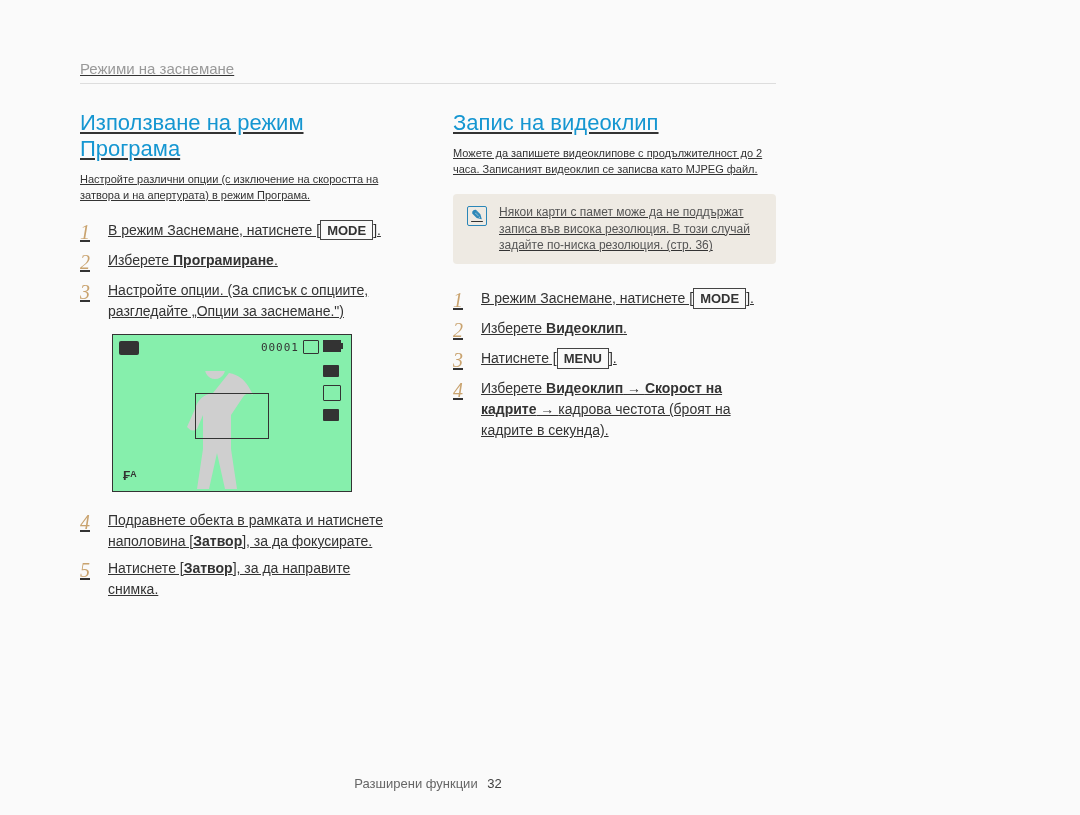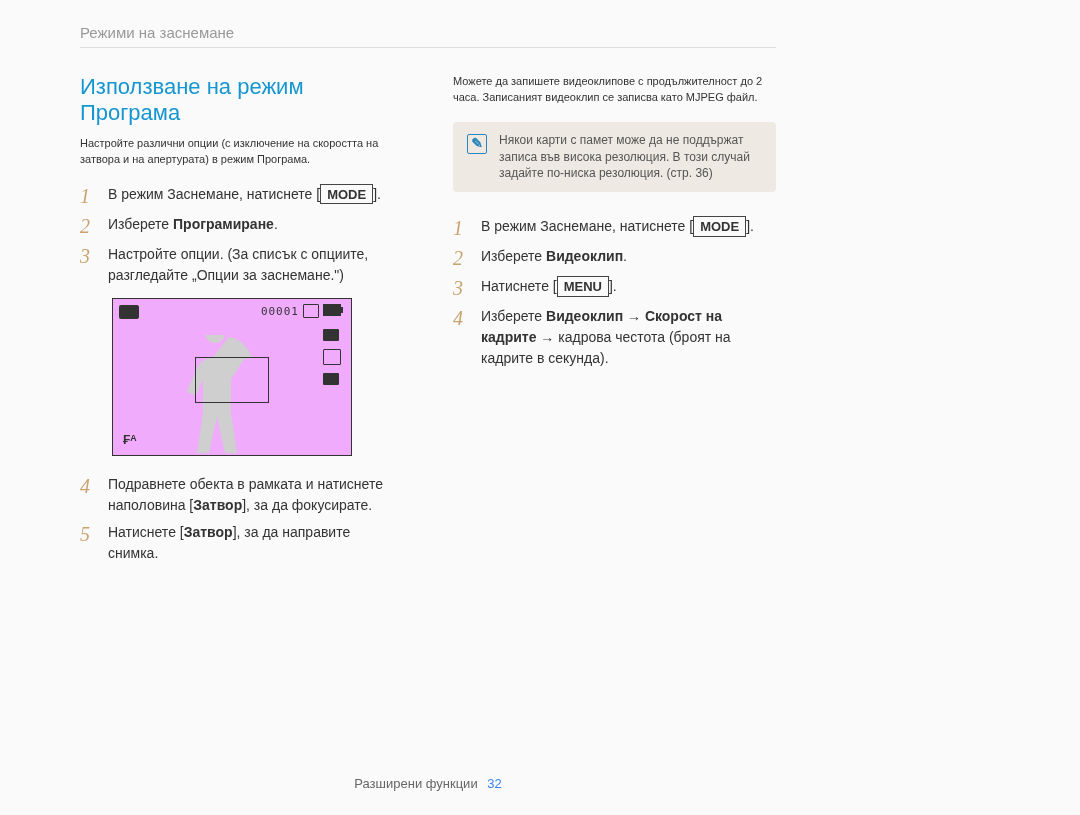--- a/index.html
+++ b/index.html
@@ -8,22 +8,23 @@
     width: 1080px;
     height: 815px;
     background: #fafafa;
     font-family: Arial, Helvetica, sans-serif;
     color: #333;
   }
   .page {
     width: 856px;
     height: 815px;
     box-sizing: border-box;
-    padding: 24px 80px 30px 80px;
+    padding: 60px 80px 30px 80px;
     position: relative;
+    text-decoration: underline;
   }
   .section-header {
     color: #999;
     font-size: 15px;
     border-bottom: 1px solid #ddd;
     padding-bottom: 6px;
     margin-bottom: 26px;
   }
   .columns {
     display: flex;
@@ -121,21 +122,21 @@
     border-radius: 2px;
   }
   
   .preview {
     width: 240px;
     height: 158px;
     border: 1.5px solid #333;
     margin: 12px 0 18px 32px;
     position: relative;
     box-sizing: border-box;
-    background: #f0abfc;
+    background: #86efac;
   }
   .pv-mode {
     position: absolute;
     top: 6px; left: 6px;
     width: 20px; height: 14px;
     background: #333;
     border-radius: 2px;
   }
   .pv-counter {
     position: absolute;
@@ -204,21 +205,21 @@
   }
   .footer {
     position: absolute;
     left: 0; right: 0;
     bottom: 24px;
     text-align: center;
     font-size: 13px;
     color: #666;
   }
   .footer .pg {
-    color: #3b82f6;
+    color: #404040;
     margin-left: 6px;
   }
 </style>
 </head>
 <body>
 
 <div class="page">
 
   <div class="section-header">Режими на заснемане</div>
 
@@ -278,20 +279,21 @@
         <div class="step">
           <div class="step-num">5</div>
           <div class="step-body">
             <span>Натиснете [</span><span class="bold">Затвор</span><span>], за да направите снимка.</span>
           </div>
         </div>
       </div>
     </div>
 
     <div class="col">
+      <h2 class="heading">Запис на видеоклип</h2>
       <p class="para">Можете да запишете видеоклипове с продължителност до 2 часа. Записаният видеоклип се записва като MJPEG файл.</p>
 
       <div class="notebox">
         <div class="note-icon">✎</div>
         <div>Някои карти с памет може да не поддържат записа във висока резолюция. В този случай задайте по-ниска резолюция. (стр. 36)</div>
       </div>
 
       <div class="steps">
         <div class="step">
           <div class="step-num">1</div>

